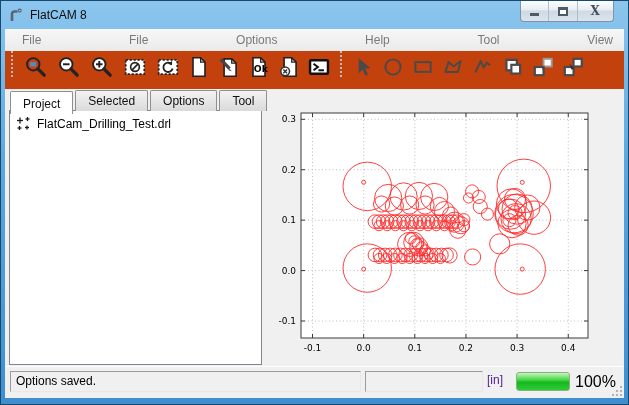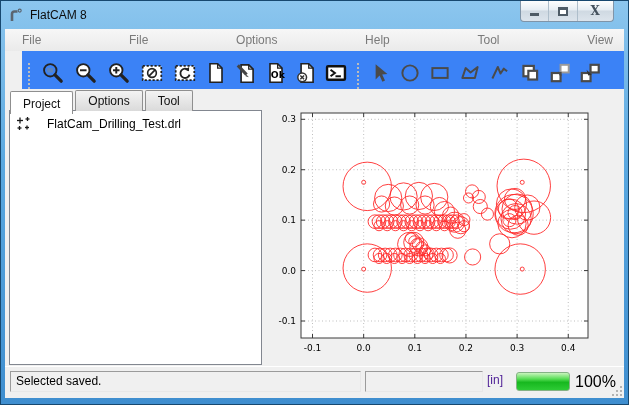--- a/index.html
+++ b/index.html
@@ -14,31 +14,31 @@
                border:1px solid #7f94a8;border-top:none;border-radius:0 0 4px 4px;overflow:hidden;}
   .winbtn{flex:1;display:flex;align-items:center;justify-content:center;border-right:1px solid #aebecb;cursor:default;}
   .winbtn:last-child{border-right:none;flex:1.3;}
   .glyph-min{width:9px;height:3px;background:#4e5b66;margin-top:7px;}
   .glyph-max{width:10px;height:9px;border:2px solid #4e5b66;border-top-width:3px;background:#fff;}
   .glyph-close{color:#45525e;font-size:12px;font-weight:bold;font-family:"DejaVu Serif",serif;}
   .content{position:absolute;left:4px;top:28px;right:4px;bottom:6px;background:#f0f0f0;}
   .menubar{position:absolute;left:0;top:0;right:0;height:22px;display:flex;align-items:center;
            background:linear-gradient(180deg,#f7f7f7,#eaeaea);padding-left:6px;font-size:12px;color:#7a7a7a;justify-content:space-between;}
   .menuitem{padding:3px 11px;}
-  .toolbar{position:absolute;left:0;top:22px;right:0;height:38px;display:flex;align-items:flex-end;background:#3b82f6;margin-left:17px;}
+  .toolbar{position:absolute;left:0;top:22px;right:0;height:38px;display:flex;align-items:flex-start;background:#c2410c;}
   .grip{width:3px;height:26px;border-left:2px dotted #bcbcbc;margin:0 5px 0 6px;}
   .tbtn{width:33px;height:32px;display:flex;align-items:center;justify-content:center;}
   .tbtn.narrow{width:30px;}
   .tabbar{position:absolute;left:5px;top:61px;height:20px;display:flex;align-items:flex-start;font-size:12px;z-index:3;}
   .tab{padding:3px 12px 3px;background:linear-gradient(180deg,#f3f3f3,#dadada);
        border:1px solid #8f8f8f;border-bottom:none;border-radius:2px 2px 0 0;margin-right:2px;color:#111;}
   .tab.active{background:#ffffff;padding-top:5px;position:relative;top:1px;z-index:4;}
   .treepanel{position:absolute;left:4px;top:81px;width:253px;height:255px;background:#ffffff;
              border:1px solid #828790;z-index:2;}
-  .treeitem{display:flex;align-items:center;gap:16px;padding:5px 4px 0 6px;font-size:12px;color:#000;}
+  .treeitem{display:flex;align-items:center;gap:6px;padding:5px 4px 0 6px;font-size:12px;color:#000;}
   .plotwrap{position:absolute;left:264px;top:66px;width:354px;height:280px;}
   .statusbar{position:absolute;left:0;right:0;bottom:0;height:32px;border-top:1px solid #ffffff;}
   .sunken{position:absolute;top:4px;height:21px;background:#f0f0f0;border:1px solid;
           border-color:#9b9b9b #e8e8e8 #e8e8e8 #9b9b9b;font-size:12px;color:#000;
           line-height:19px;padding:0 5px;overflow:hidden;}
   .units{position:absolute;left:482px;top:6px;font-size:12px;color:#4c1d95;}
   .progress{position:absolute;left:511px;top:5px;width:54px;height:19px;border-radius:3px;
             border:1px solid #84b284;
             background:linear-gradient(180deg,#c8f4bd 0%,#57dd55 35%,#17b81f 55%,#2dcb35 100%);}
   .pct{position:absolute;left:570px;top:6px;font-size:16px;color:#000;}
@@ -203,20 +203,21 @@
         <svg width="24" height="24" viewBox="0 0 22 22">
           <rect x="11.5" y="3.5" width="7.5" height="7" fill="#fff" stroke="#4a4a4a" stroke-width="2"></rect>
           <rect x="3.5" y="11" width="8" height="7.5" fill="#fff" stroke="#4a4a4a" stroke-width="2"></rect>
           <path d="M12.6,12.6 L7.8,8 L9.4,13.4 Z" fill="#333"></path>
         </svg>
         </span>
     </div>
 
     <div class="tabbar">
       <span class="tab active">Project</span>
+      <span class="tab">Selected</span>
       <span class="tab">Options</span>
       <span class="tab">Tool</span>
     </div>
 
     <div class="treepanel">
       <div class="treeitem">
         <svg width="15" height="15" viewBox="0 0 15 15">
           <g stroke="#1a1a1a" stroke-width="1.3">
             <line x1="4" y1="1.5" x2="4" y2="7.5"></line>
               <line x1="1" y1="4.5" x2="7" y2="4.5"></line>
@@ -387,21 +388,21 @@
           <text x="27" y="229.00649932765572" text-anchor="end" font-size="9" fill="#000">-0.1</text>
           <text x="27" y="178.58068130883012" text-anchor="end" font-size="9" fill="#000">0.0</text>
           <text x="27" y="128.15486329000447" text-anchor="end" font-size="9" fill="#000">0.1</text>
           <text x="27" y="77.72904527117883" text-anchor="end" font-size="9" fill="#000">0.2</text>
           <text x="27" y="27.30322725235321" text-anchor="end" font-size="9" fill="#000">0.3</text>
         </svg>
     </div>
 
     <div class="statusbar">
       <div class="sunken" style="left:5px;width:351px;">
-        <span>Selected saved.</span>
+        <span>Options saved.</span>
       </div>
       <div class="sunken" style="left:360px;width:118px;">
         <span></span>
       </div>
       <span class="units">[in]</span>
       <div class="progress"></div>
       <span class="pct">100%</span>
       <div class="gripdots">
         <i style="right:0;bottom:0;"></i>
           <i style="right:4px;bottom:0;"></i>

